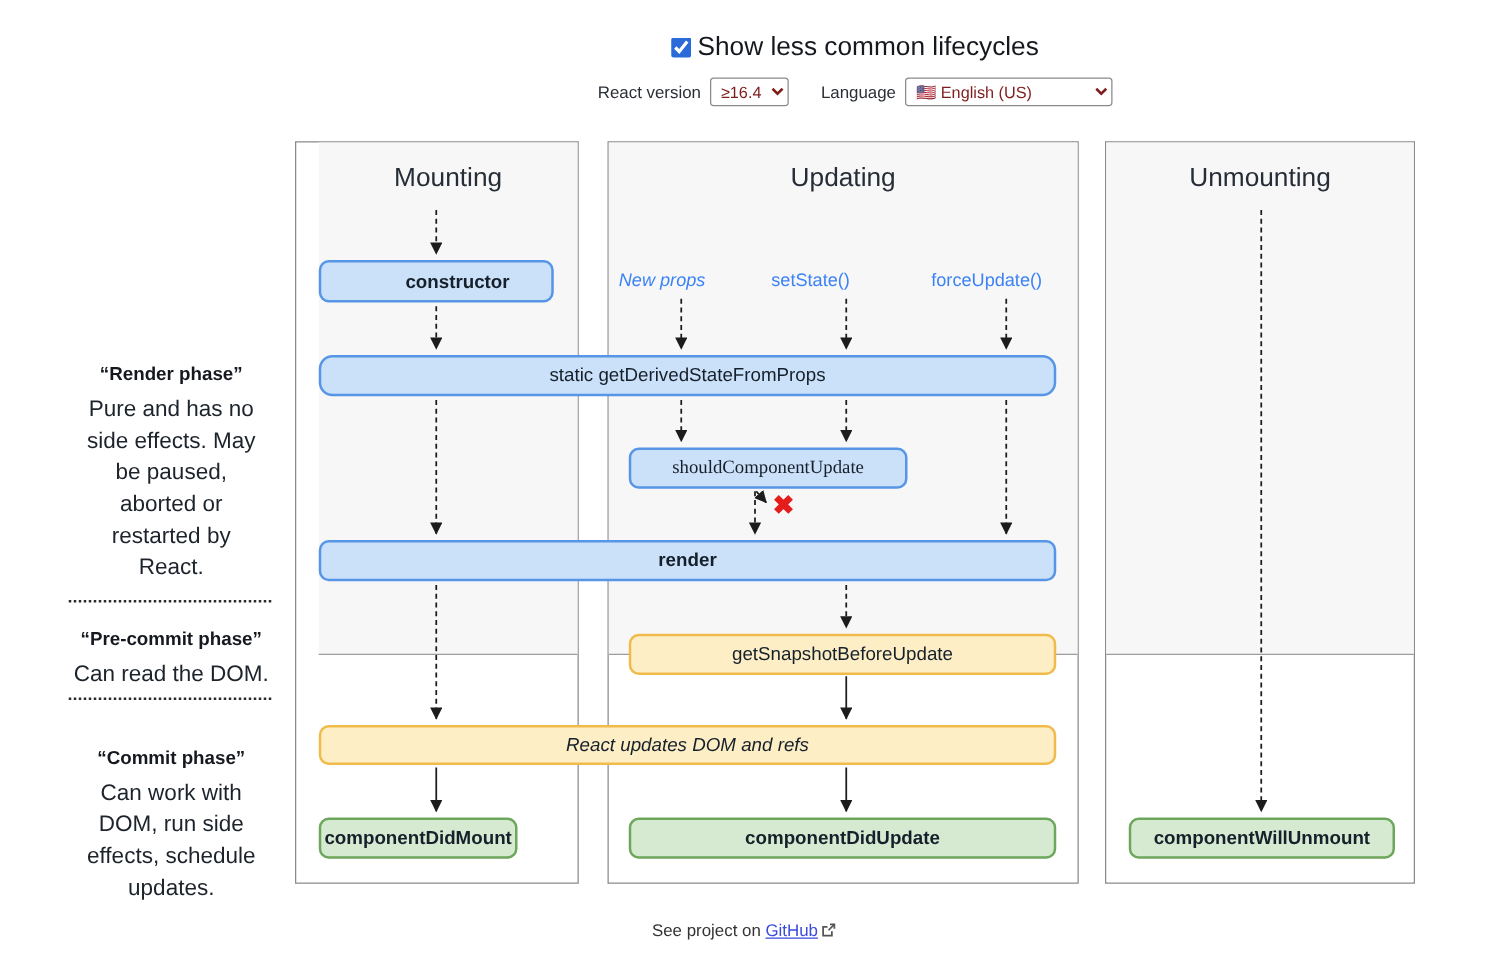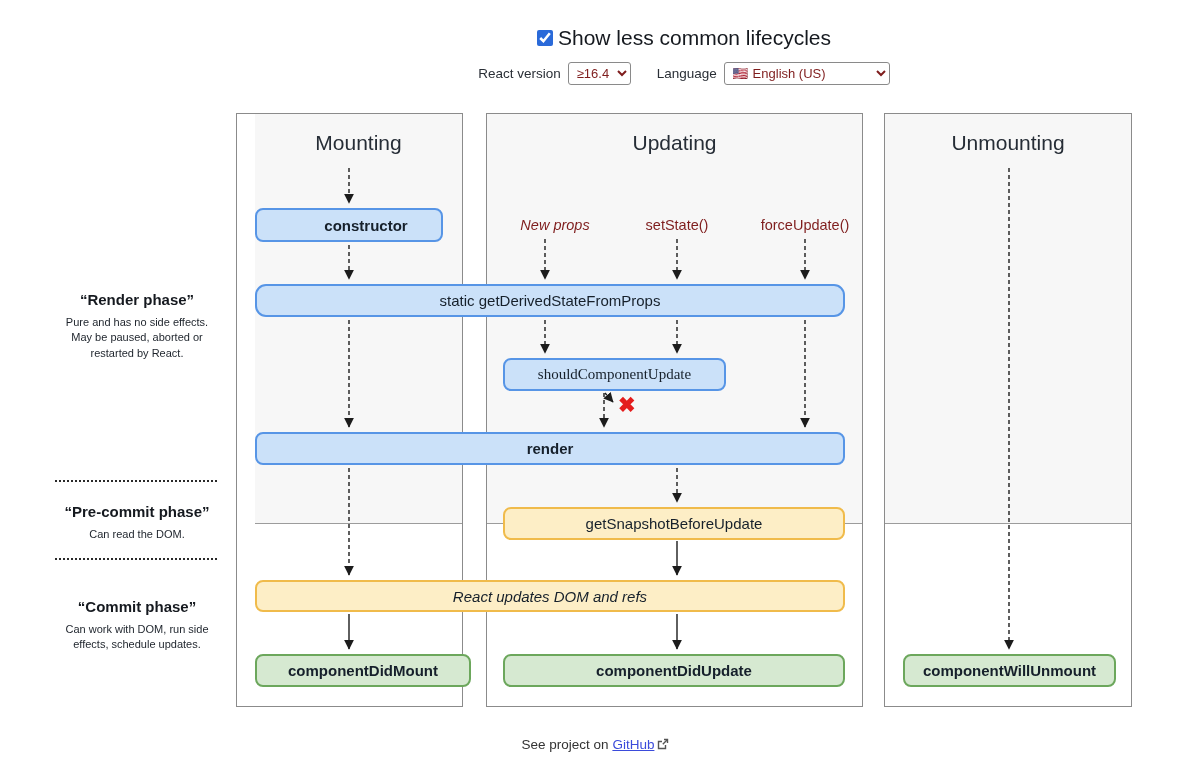--- a/index.html
+++ b/index.html
@@ -25,27 +25,27 @@
   
   .box { position:absolute; z-index:3; display:flex; align-items:center; justify-content:center;
          border-radius:8px; border:2px solid; font-size:15px; color:#16202b; cursor:pointer; }
   .box.blue   { background:#cbe1f9; border-color:#5795e6; }
   .box.yellow { background:#fdeec6; border-color:#f0bb4b; }
   .box.green  { background:#d6e9d1; border-color:#6ca75c; }
   .bold   { font-weight:bold; }
   .italic { font-style:italic; }
 
   
-  .trigger { position:absolute; z-index:3; top:217px; width:120px; text-align:center;
-             font-size:14.5px; color:#7f1d1d; }
+  .trigger { position:absolute; z-index:3; top:217px; width:120px; 
+             font-size:14.5px; color:#3b82f6; }
 
   
   .phase { position:absolute; left:42px; width:190px; text-align:center; color:#1d232b; }
   .phase h3 { font-size:15px; font-weight:bold; margin-bottom:7px; color:#15191f; }
-  .phase p  { font-size:11px; line-height:1.4; margin:0 auto; }
+  .phase p  { font-size:18px; line-height:1.4; margin:0 auto; }
   .dotsep { position:absolute; left:55px; width:162px; border-top:2px dotted #2a2a2a; }
 
   
   #arrows { position:absolute; left:0; top:0; z-index:2; }
 
   
   #stop-x { position:absolute; z-index:4; left:618px; top:394px; font-size:21px; font-weight:bold;
             color:#e41c1c; line-height:1; }
 
   
@@ -133,21 +133,21 @@
   </svg>
 
   <span id="stop-x">✖</span>
 
   <div class="box blue bold" style="left:255px;top:208px;width:188px;height:34px;padding-left:34px;">constructor</div>
   <div class="box blue" style="left:255px;top:284px;width:590px;height:33px;border-radius:11px;">static getDerivedStateFromProps</div>
   <div class="box blue" style="left:503px;top:358px;width:223px;height:33px;font-family:Liberation Serif, serif;">shouldComponentUpdate</div>
   <div class="box blue bold" style="left:255px;top:432px;width:590px;height:33px;">render</div>
   <div class="box yellow" style="left:503px;top:507px;width:342px;height:33px;">getSnapshotBeforeUpdate</div>
   <div class="box yellow italic" style="left:255px;top:580px;width:590px;height:32px;">React updates DOM and refs</div>
-  <div class="box green bold" style="left:255px;top:654px;width:216px;height:33px;">componentDidMount</div>
+  <div class="box green bold" style="left:255px;top:654px;width:159px;height:33px;">componentDidMount</div>
   <div class="box green bold" style="left:503px;top:654px;width:342px;height:33px;">componentDidUpdate</div>
   <div class="box green bold" style="left:903px;top:654px;width:213px;height:33px;">componentWillUnmount</div>
 
   <div class="phase" style="top:291px;">
     <h3>“Render phase”</h3>
     <p style="width:152px;">Pure and has no side effects. May be paused, aborted or restarted by React.</p>
   </div>
   <div class="dotsep" style="top:480px;"></div>
   <div class="phase" style="top:503px;">
     <h3>“Pre-commit phase”</h3>

